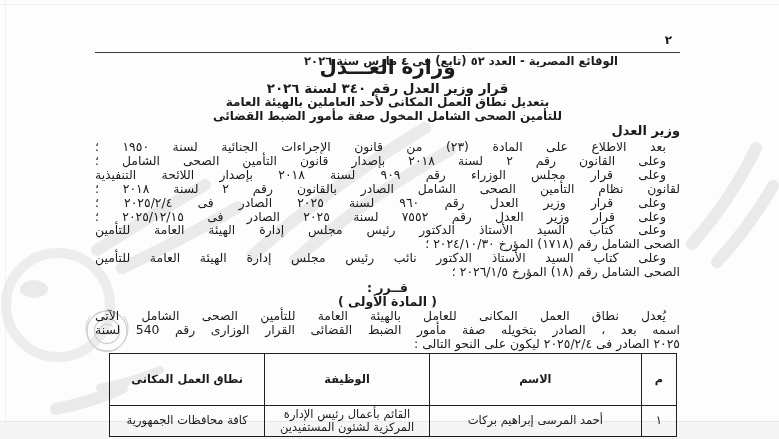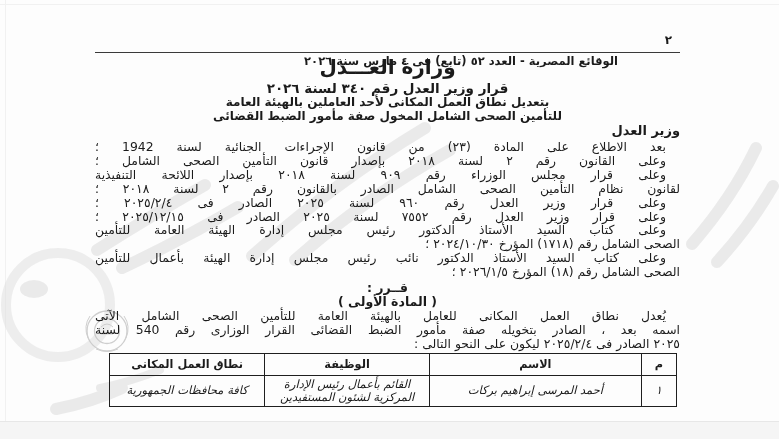--- a/index.html
+++ b/index.html
@@ -45,22 +45,22 @@
 
   table.appendix {
     width:568px; margin:2px 3px 0 auto;
     border-collapse:collapse; direction:rtl;
     border:1.8px solid #1c1c1c;
     background:transparent;
   }
   table.appendix th, table.appendix td {
     border:1.4px solid #1f1f1f; text-align:center; vertical-align:middle;
   }
-  table.appendix thead th { font-size:11.3px; font-weight:bold; height:19px; padding:1px 2px; }
-  table.appendix tbody td { font-size:11.5px; padding:2px 4px; height:26px; line-height:13px;font-style:italic; }
+  table.appendix thead th { font-size:11.3px; font-weight:bold; height:19px; padding:16px 2px; }
+  table.appendix tbody td { font-size:11.5px; padding:2px 4px; height:26px; line-height:13px; }
   .col-no   { width:6.2%; }
   .col-name { width:37.4%; }
   .col-job  { width:29%; }
   .col-area { width:27.4%; }
 </style>
 </head>
 <body>
 
 <div class="page">
 
@@ -99,29 +99,29 @@
     </div>
     <div class="head-rule"></div>
 
     <div class="ministry">وزارة العـــدل</div>
     <div class="decree-title">قرار وزير العدل رقم ٣٤٠ لسنة ٢٠٢٦</div>
     <div class="decree-sub">بتعديل نطاق العمل المكانى لأحد العاملين بالهيئة العامة</div>
     <div class="decree-sub">للتأمين الصحى الشامل المخول صفة مأمور الضبط القضائى</div>
     <div class="issuer">وزير العدل</div>
 
     <div class="preamble">
-      <p class="pl just ind">بعد الاطلاع على المادة (٢٣) من قانون الإجراءات الجنائية لسنة 1942 ؛</p>
+      <p class="pl just ind">بعد الاطلاع على المادة (٢٣) من قانون الإجراءات الجنائية لسنة ١٩٥٠ ؛</p>
       <p class="pl just ind">وعلى القانون رقم ٢ لسنة ٢٠١٨ بإصدار قانون التأمين الصحى الشامل ؛</p>
       <p class="pl just ind">وعلى قرار مجلس الوزراء رقم ٩٠٩ لسنة ٢٠١٨ بإصدار اللائحة التنفيذية</p>
       <p class="pl just">لقانون نظام التأمين الصحى الشامل الصادر بالقانون رقم ٢ لسنة ٢٠١٨ ؛</p>
       <p class="pl just ind">وعلى قرار وزير العدل رقم ٩٦٠ لسنة ٢٠٢٥ الصادر فى ٢٠٢٥/٢/٤ ؛</p>
       <p class="pl just ind">وعلى قرار وزير العدل رقم ٧٥٥٢ لسنة ٢٠٢٥ الصادر فى ٢٠٢٥/١٢/١٥ ؛</p>
       <p class="pl just ind">وعلى كتاب السيد الأستاذ الدكتور رئيس مجلس إدارة الهيئة العامة للتأمين</p>
       <p class="pl nat">الصحى الشامل رقم (١٧١٨) المؤرخ ٢٠٢٤/١٠/٣٠ ؛</p>
-      <p class="pl just ind">وعلى كتاب السيد الأستاذ الدكتور نائب رئيس مجلس إدارة الهيئة بأعمال للتأمين</p>
+      <p class="pl just ind">وعلى كتاب السيد الأستاذ الدكتور نائب رئيس مجلس إدارة الهيئة العامة للتأمين</p>
       <p class="pl nat">الصحى الشامل رقم (١٨) المؤرخ ٢٠٢٦/١/٥ ؛</p>
     </div>
 
     <div class="decision">قــرر :</div>
     <div class="article-head">( المادة الأولى )</div>
 
     <div class="article">
       <p class="pl just ind">يُعدل نطاق العمل المكانى للعامل بالهيئة العامة للتأمين الصحى الشامل الآتى</p>
       <p class="pl just">اسمه بعد ، الصادر بتخويله صفة مأمور الضبط القضائى القرار الوزارى رقم 540 لسنة</p>
       <p class="pl nat">٢٠٢٥ الصادر فى ٢٠٢٥/٢/٤ ليكون على النحو التالى :</p>

